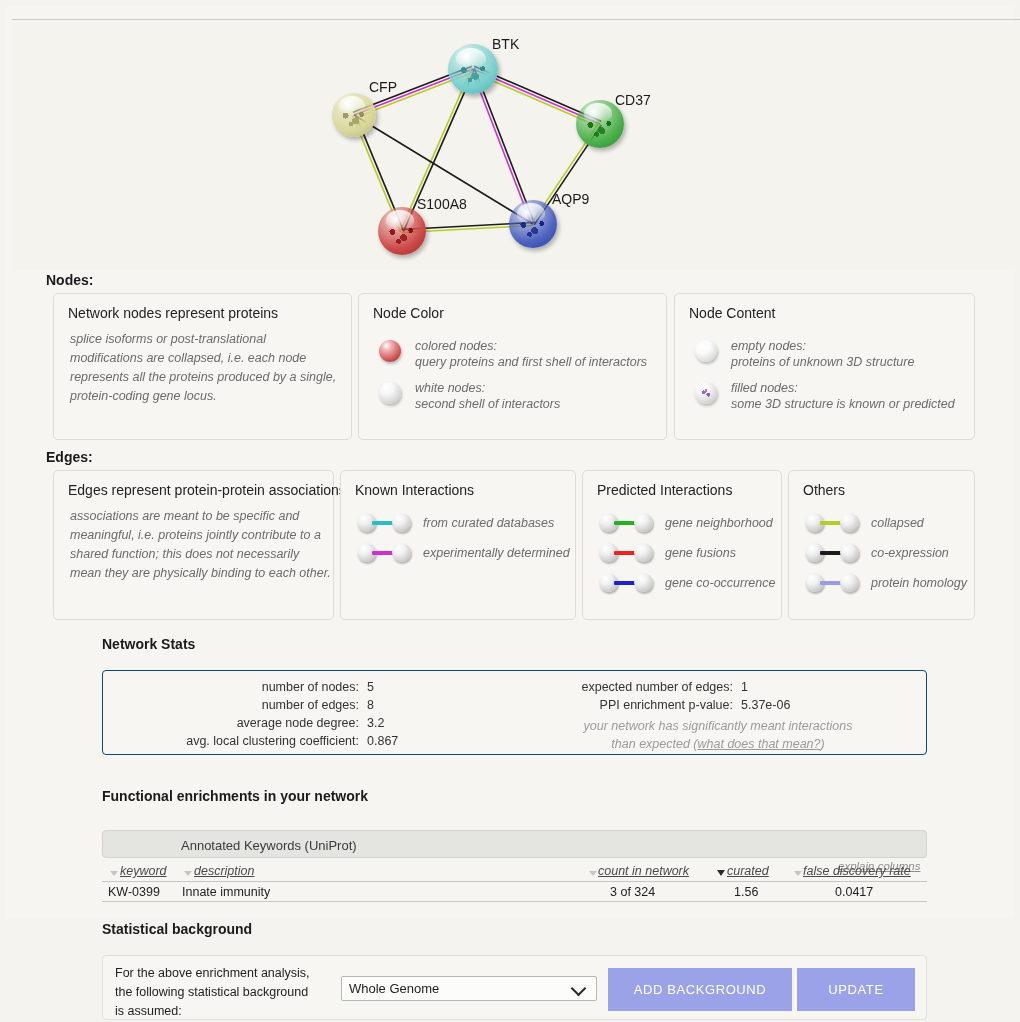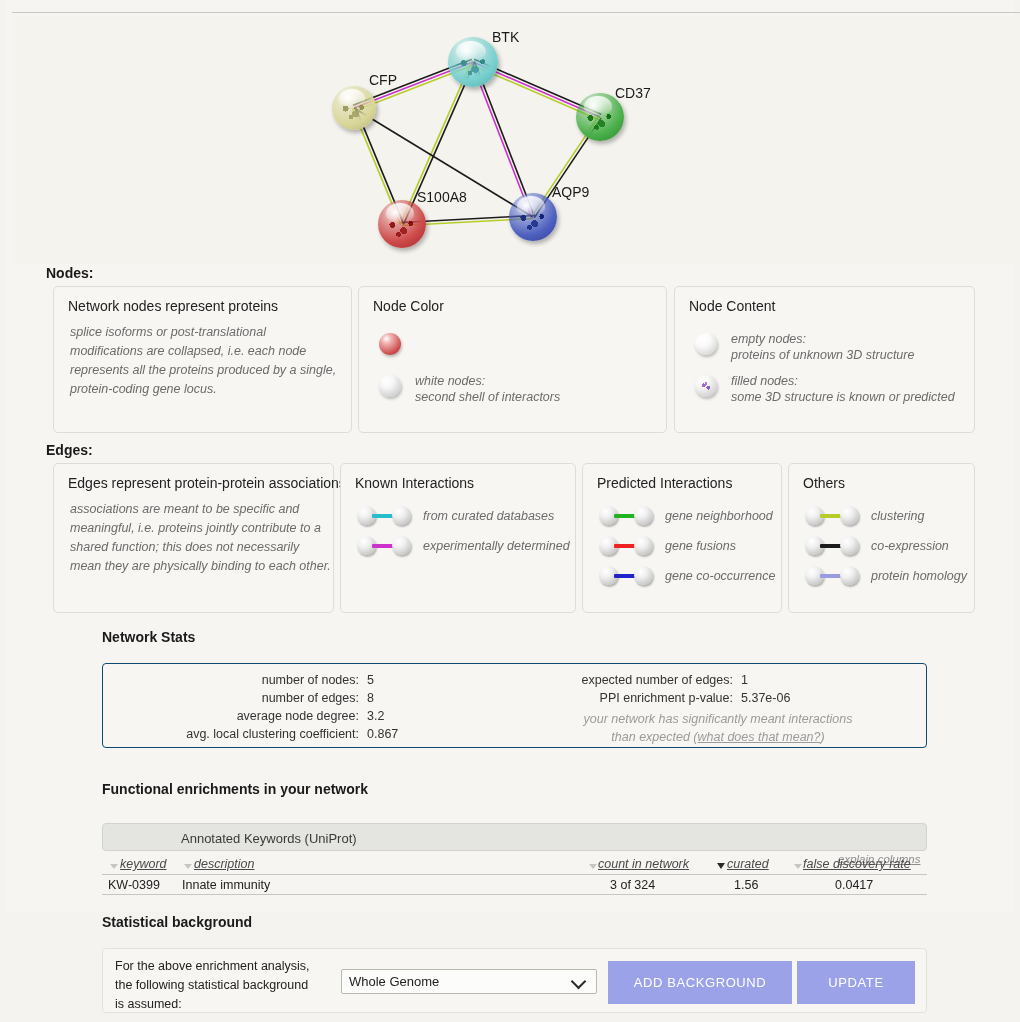--- a/index.html
+++ b/index.html
@@ -6,21 +6,21 @@
   html,body{margin:0;padding:0;}
   body{
     width:1020px;height:1022px;
     background:#f4f3ef;
     font-family:"Liberation Sans", sans-serif;
     color:#333;
     overflow:hidden;
     position:relative;
   }
   .page{
-    position:absolute;left:6px;top:0;width:1008px;height:912px;
+    position:absolute;left:6px;top:7px;width:1008px;height:912px;
     background:#f6f5f1;
   }
   .top-rule{
     position:absolute;left:6px;top:12px;width:1008px;height:1px;
     background:#c9c9c4;
   }
   
   .network{
     position:absolute;left:6px;top:16px;width:1008px;height:248px;
     background:#f4f3ee;
@@ -198,20 +198,24 @@
 
   <div class="box" style="left:47px;top:286px;width:299px;height:147px;">
     <div class="box-title">Network nodes represent proteins</div>
     <div class="box-body" style="width:272px;">splice isoforms or post-translational modifications are collapsed, i.e. each node represents all the proteins produced by a single, protein-coding gene locus.</div>
   </div>
 
   <div class="box" style="left:352px;top:286px;width:309px;height:147px;">
     <div class="box-title">Node Color</div>
 
     <div class="sphere" style="left:20px;top:46px;background:radial-gradient(circle at 34% 26%, #ffffff 0%, #f0b3b3 22%, #cd4b4b 70%, #a03434 100%);"></div>
+    <div class="legend-row" style="left:56px;top:44px;">
+      <span class="txt">colored nodes:</span>
+      <span class="txt">query proteins and first shell of interactors</span>
+    </div>
 
     <div class="sphere" style="left:20px;top:88px;background:radial-gradient(circle at 34% 26%, #ffffff 0%, #f6f6f6 32%, #d4d4d4 72%, #b0b0b0 100%);"></div>
     <div class="legend-row" style="left:56px;top:86px;">
       <span class="txt">white nodes:</span>
       <span class="txt">second shell of interactors</span>
     </div>
   </div>
 
   <div class="box" style="left:668px;top:286px;width:301px;height:147px;">
     <div class="box-title">Node Content</div>
@@ -283,21 +287,21 @@
       </div>
   </div>
 
   <div class="box" style="left:782px;top:463px;width:187px;height:150px;">
     <div class="box-title">Others</div>
     <div id="others-items">
         <div>
           <div class="mini-sphere" style="left: 16px; top: 42px;"></div>
           <div class="edge-bar" style="left: 31px; top: 50px; width: 22px; background: rgb(184, 204, 41);"></div>
           <div class="mini-sphere" style="left: 51px; top: 42px;"></div>
-          <div class="legend-row" style="left: 82px; top: 44px;">clustering</div>
+          <div class="legend-row" style="left: 82px; top: 44px;">collapsed</div>
         </div>
         <div>
           <div class="mini-sphere" style="left: 16px; top: 72px;"></div>
           <div class="edge-bar" style="left: 31px; top: 80px; width: 22px; background: rgb(28, 28, 28);"></div>
           <div class="mini-sphere" style="left: 51px; top: 72px;"></div>
           <div class="legend-row" style="left: 82px; top: 74px;">co-expression</div>
         </div>
         <div>
           <div class="mini-sphere" style="left: 16px; top: 102px;"></div>
           <div class="edge-bar" style="left: 31px; top: 110px; width: 22px; background: rgb(155, 155, 224);"></div>

